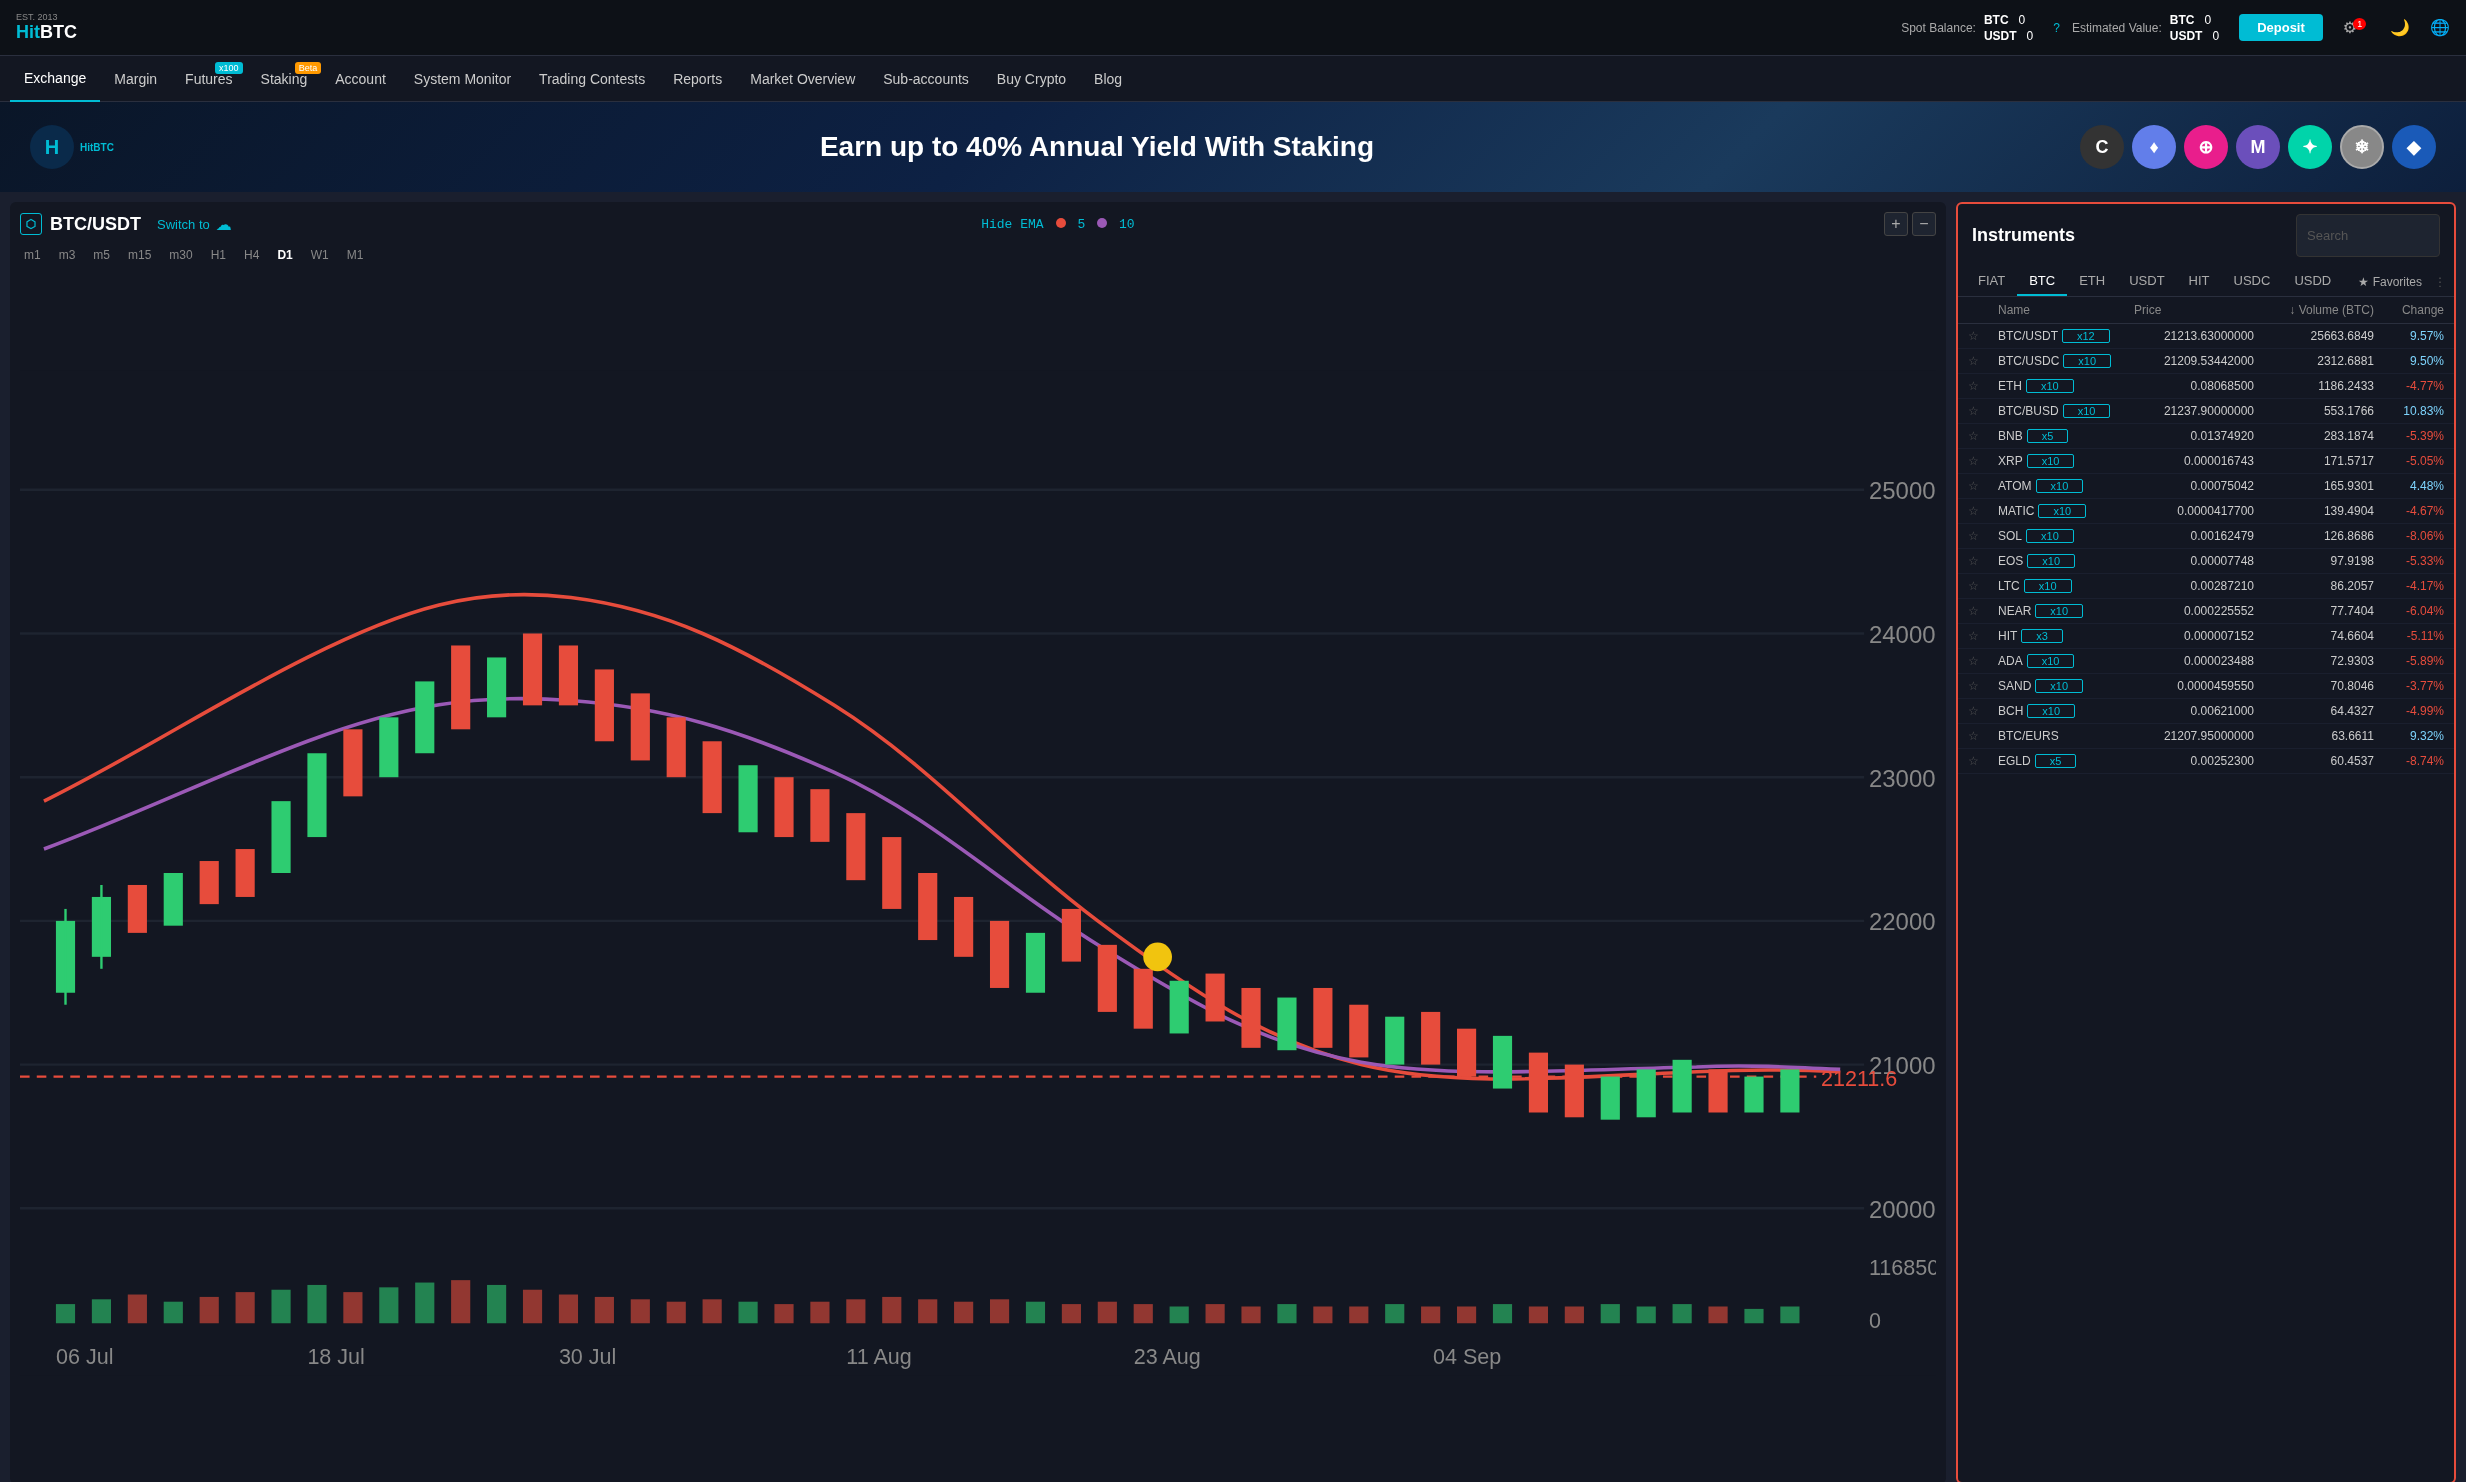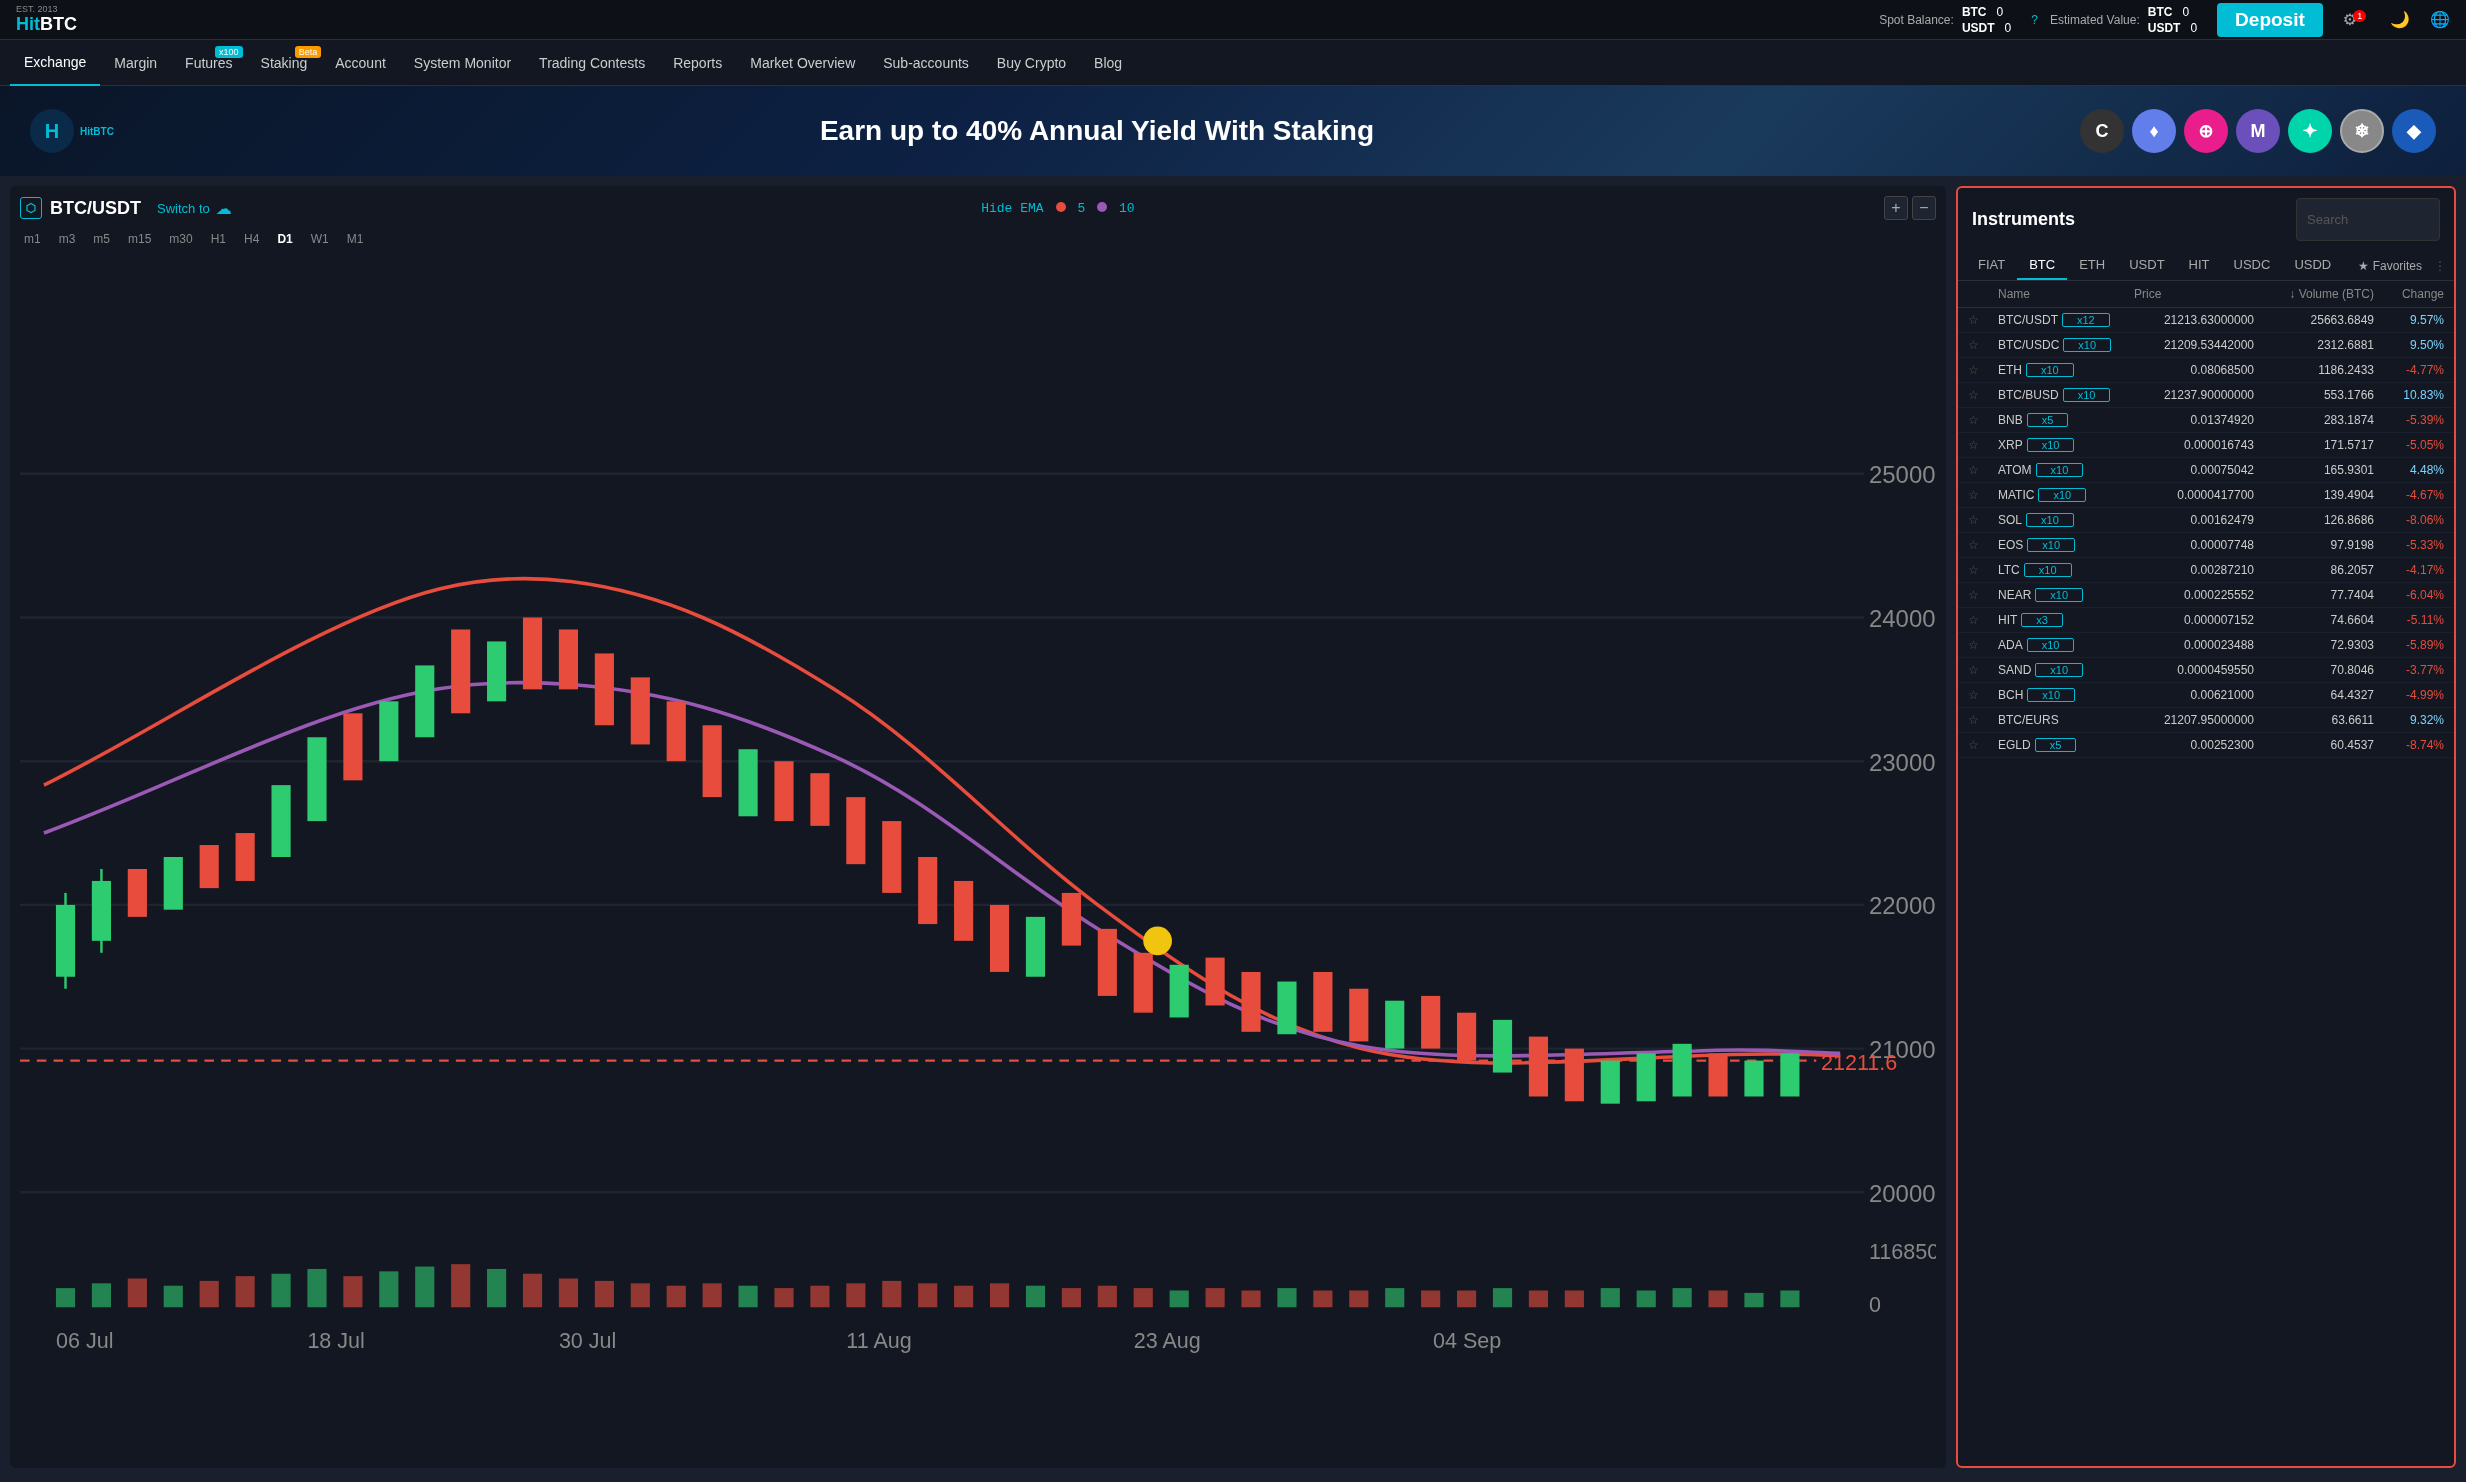--- a/index.html
+++ b/index.html
@@ -5,21 +5,21 @@
     * { margin: 0; padding: 0; box-sizing: border-box; }
     body { background: #1a1f2e; color: #fff; font-family: Arial, sans-serif; font-size: 13px; overflow-x: hidden; }
 
     
     .top-bar {
       background: #0d1117;
       display: flex;
       align-items: center;
       justify-content: space-between;
       padding: 0 16px;
-      height: 40px;
+      height: 56px;
       border-bottom: 1px solid #2a2f3e;
     }
     .logo-area {
       display: flex;
       align-items: center;
       gap: 6px;
     }
     .logo-est { color: #888; font-size: 9px; }
     .logo-hit { color: #00bcd4; font-size: 18px; font-weight: bold; }
     .logo-btc { color: #fff; font-size: 18px; font-weight: bold; }
@@ -34,21 +34,21 @@
     .balance-row { display: flex; gap: 10px; }
     .balance-label { color: #fff; font-weight: bold; }
     .balance-val { color: #fff; }
     .deposit-btn {
       background: #00bcd4;
       color: #fff;
       border: none;
       padding: 6px 18px;
       border-radius: 4px;
       cursor: pointer;
-      font-size: 19px;
+      font-size: 13px;
       font-weight: bold;
     }
     .icon-btn { background: none; border: none; color: #aaa; cursor: pointer; font-size: 16px; }
     .notification-badge {
       background: red;
       color: #fff;
       border-radius: 50%;
       font-size: 9px;
       padding: 1px 4px;
       position: relative;

